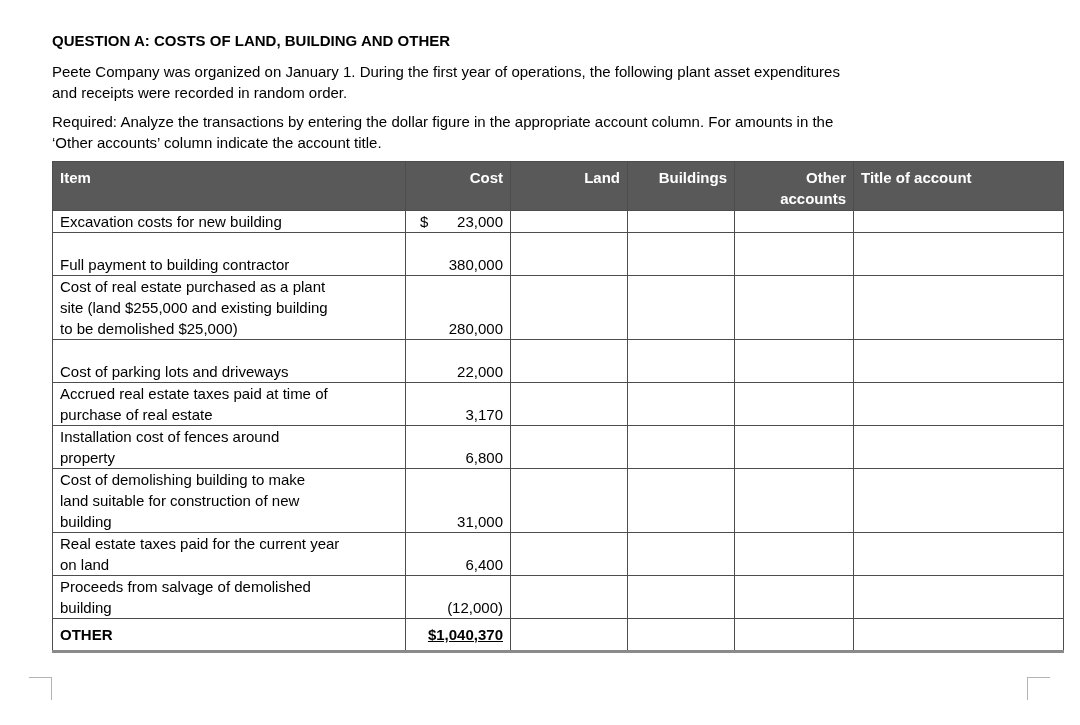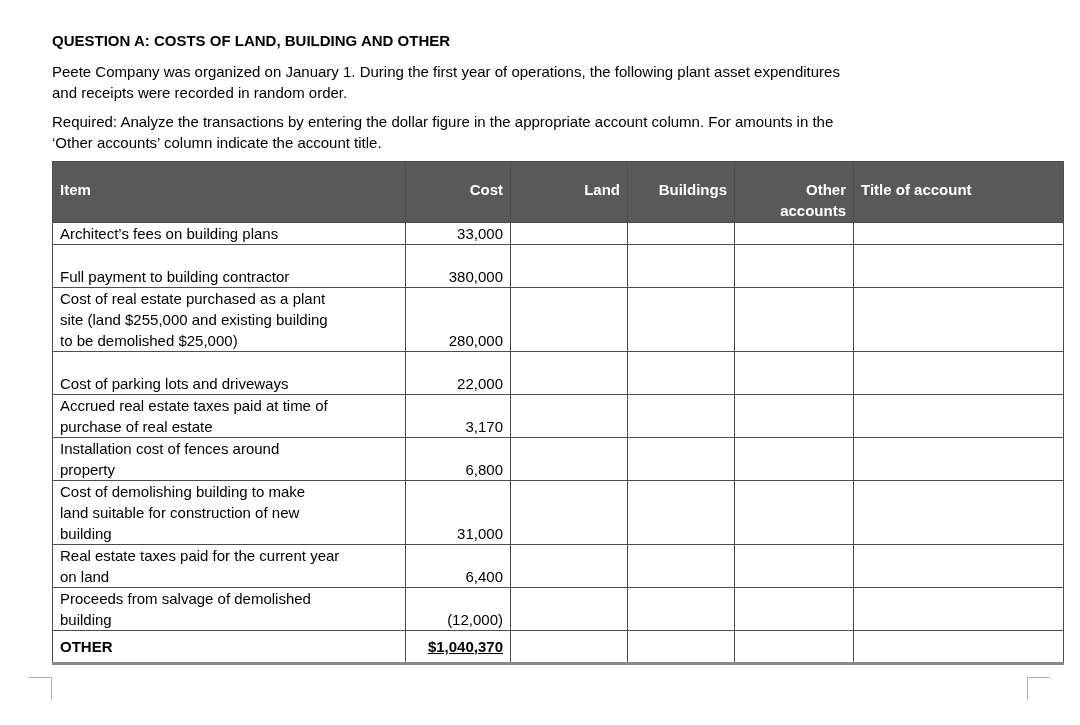--- a/index.html
+++ b/index.html
@@ -49,21 +49,21 @@
     padding: 0 7px;
     line-height: 21px;
     font-size: 15px;
     overflow: hidden;
   }
   table.worksheet thead th {
     background: #595959;
     color: #ffffff;
     font-weight: bold;
     vertical-align: top;
-    padding-top: 17px;
+    padding-top: 5px;
     padding-bottom: 1px;
     white-space: pre-line;
   }
   th.al { text-align: left; }
   th.ar { text-align: right; }
   td.item {
     text-align: left;
     vertical-align: top;
     white-space: pre-line;
   }
@@ -127,22 +127,22 @@
           <th class="ar">Cost</th>
           <th class="ar">Land</th>
           <th class="ar">Buildings</th>
           <th class="ar">Other
 accounts</th>
           <th class="al">Title of account</th>
         </tr>
       </thead>
       <tbody>
         <tr>
-          <td class="item">Architect’s fees on building plans</td>
-          <td class="cost"><span>33,000</span></td>
+          <td class="item">Excavation costs for new building</td>
+          <td class="cost"><span class="dollar">$</span><span>23,000</span></td>
           <td class="blank"></td>
           <td class="blank"></td>
           <td class="blank"></td>
           <td class="blank"></td>
         </tr>
         <tr>
           <td class="item">
 Full payment to building contractor</td>
           <td class="cost"><span>380,000</span></td>
           <td class="blank"></td>

